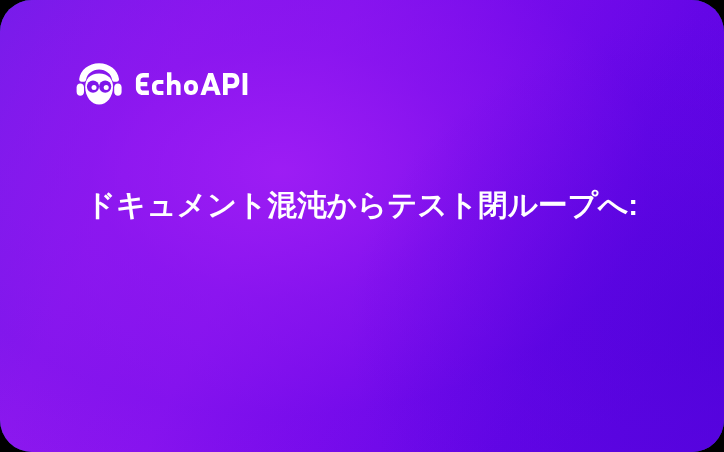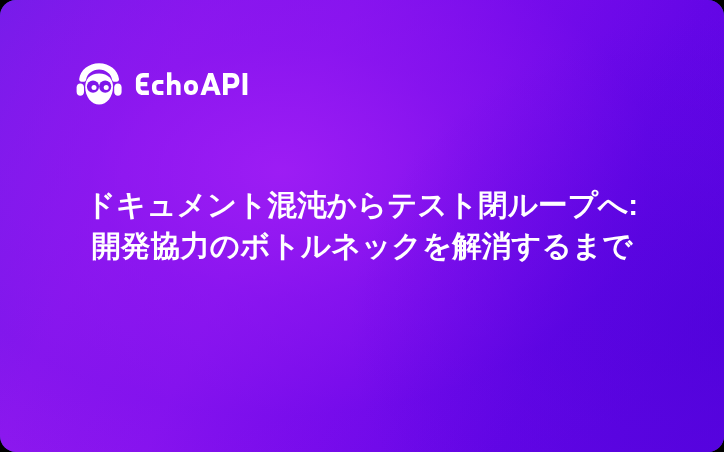--- a/index.html
+++ b/index.html
@@ -13,21 +13,21 @@
     overflow: hidden;
     font-family: "Liberation Sans", "DejaVu Sans", sans-serif;
   }
 
   #banner-card {
     position: absolute;
     left: 0;
     top: 0;
     width: 724px;
     height: 452px;
-    border-radius: 16px;
+    border-radius: 32px;
     overflow: hidden;
     background: #0c4a6e;
   }
 
   
   #gradient-layer-base {
     position: absolute;
     inset: 0;
     background: linear-gradient(115deg,
         #7B20EA 0%,
@@ -145,16 +145,15 @@
 
         <path d="M89.0 4.0 L89.0 26.0 L93.7 26.0 L93.7 19.3 L98.3 19.3 C102.6 19.3 105.4 16.4 105.4 11.7 C105.4 7.0 102.6 4.0 98.3 4.0 Z M93.7 8.4 L97.7 8.4 C99.6 8.4 100.7 9.6 100.7 11.7 C100.7 13.8 99.6 15.0 97.7 15.0 L93.7 15.0 Z"></path>
 
         <rect x="108.6" y="4.0" width="4.7" height="22.0"></rect>
       </g>
     </svg>
   </div>
 
   <div id="headline-block">
     <span class="headline-line" id="headline-line-1">ドキュメント混沌からテスト閉ループへ:</span>
-    <span class="headline-line" id="headline-line-3">開発協力のボトルネックを解消するまで</span>
   </div>
 
 </div>
 
 </body></html>

